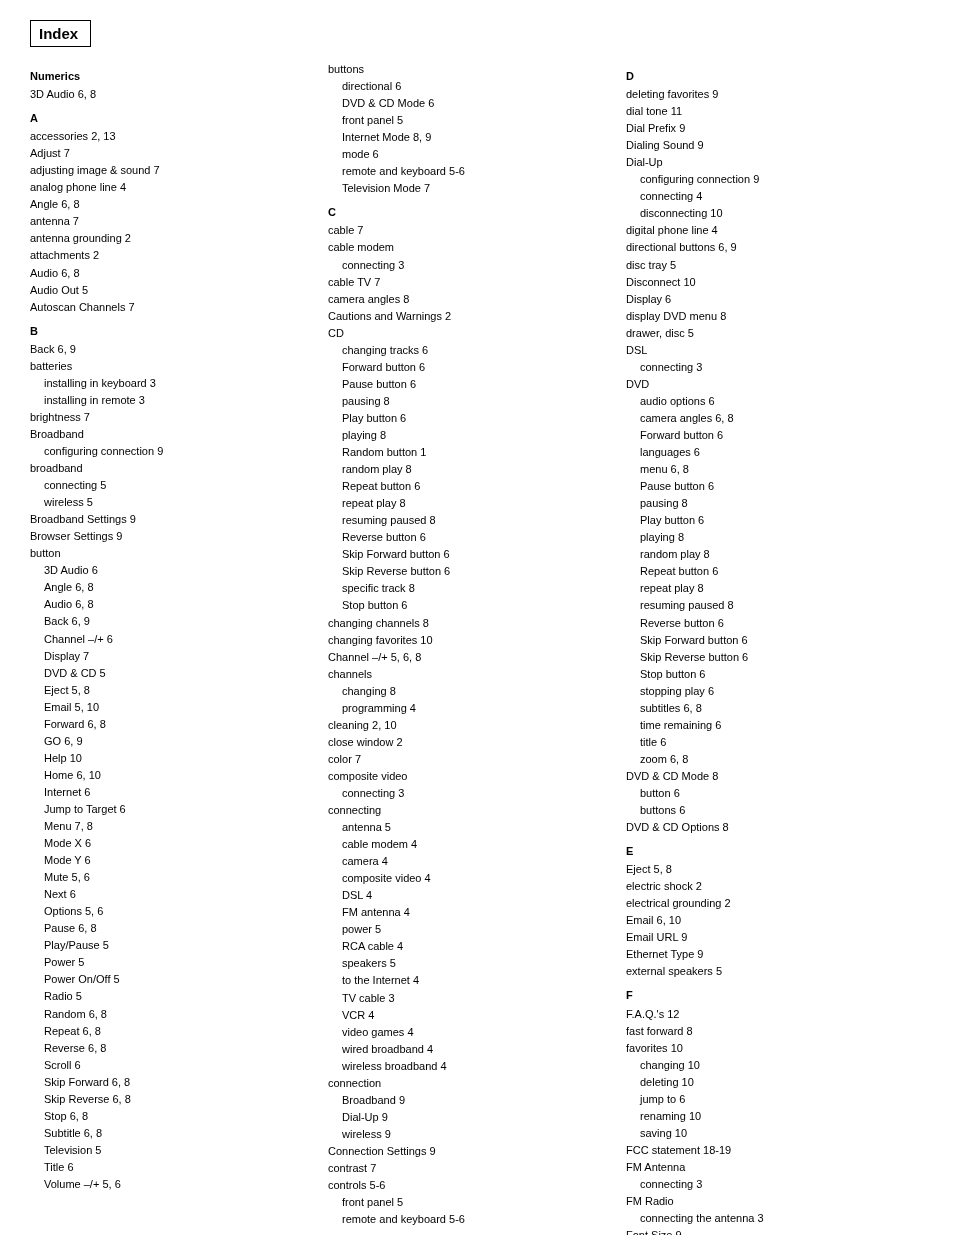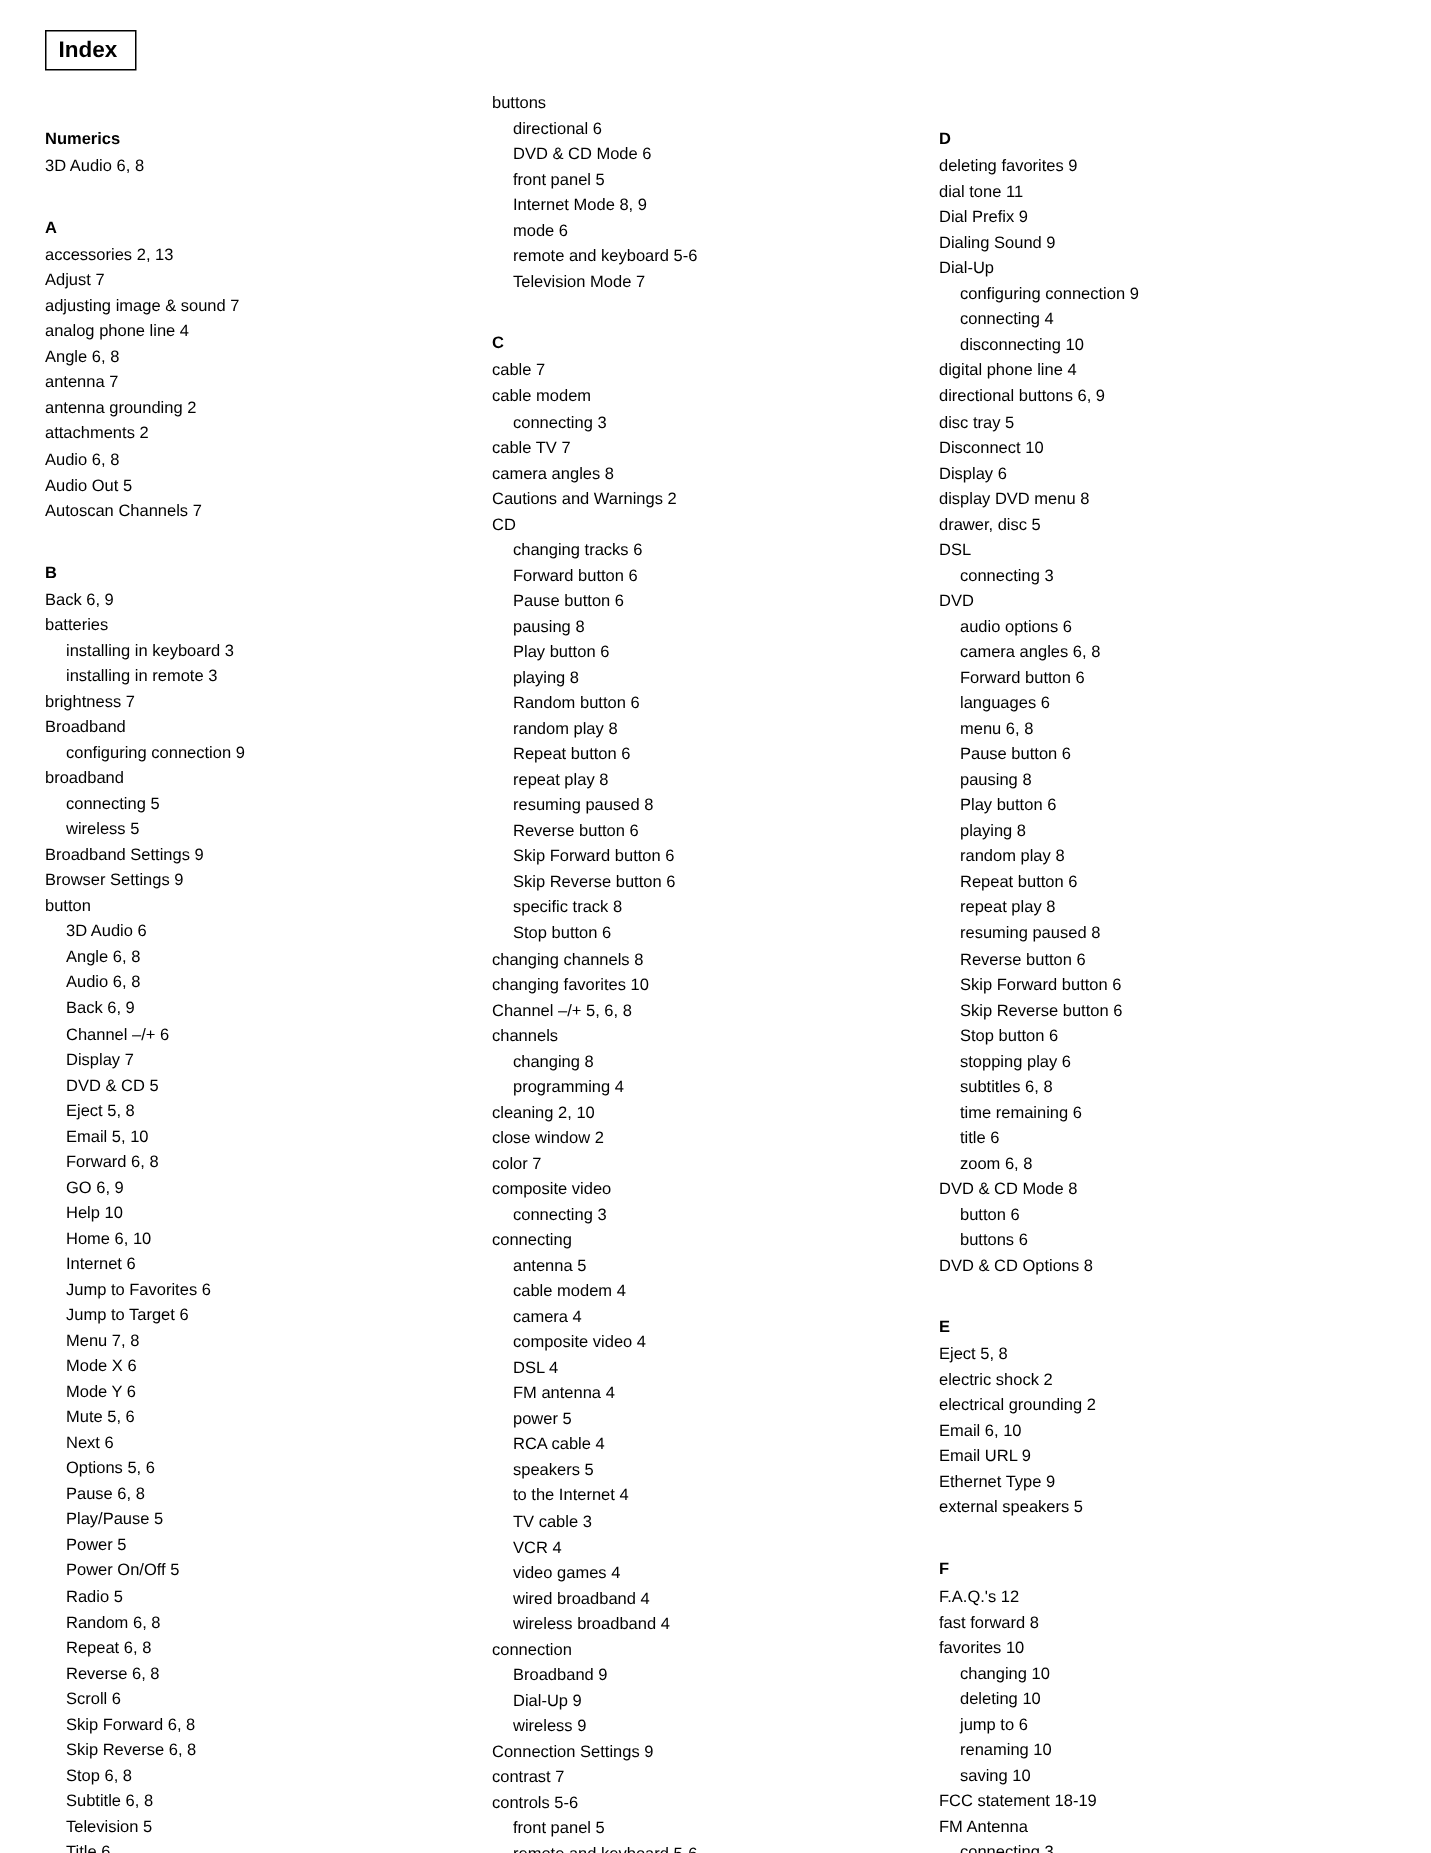--- a/index.html
+++ b/index.html
@@ -32,21 +32,21 @@
       width: 100%;
     }
     .col {
       flex: 1;
       padding-right: 10px;
       font-size: 11px;
       line-height: 1.55;
     }
     .section-letter {
       font-weight: bold;
-      margin-top: 24px;
+      margin-top: 7px;
       margin-bottom: 1px;
       display: block;
     }
     .entry {
       display: block;
     }
     .sub1 {
       padding-left: 14px;
       display: block;
     }
@@ -100,21 +100,20 @@
         <span class="sub1">Channel –/+  6</span>
         <span class="sub1">Display  7</span>
         <span class="sub1">DVD &amp; CD  5</span>
         <span class="sub1">Eject  5, 8</span>
         <span class="sub1">Email  5, 10</span>
         <span class="sub1">Forward  6, 8</span>
         <span class="sub1">GO  6, 9</span>
         <span class="sub1">Help  10</span>
         <span class="sub1">Home  6, 10</span>
         <span class="sub1">Internet  6</span>
-        <span class="sub1">Jump to Favorites  6</span>
         <span class="sub1">Jump to Target  6</span>
         <span class="sub1">Menu  7, 8</span>
         <span class="sub1">Mode X  6</span>
         <span class="sub1">Mode Y  6</span>
         <span class="sub1">Mute  5, 6</span>
         <span class="sub1">Next  6</span>
         <span class="sub1">Options  5, 6</span>
         <span class="sub1">Pause  6, 8</span>
         <span class="sub1">Play/Pause  5</span>
         <span class="sub1">Power  5</span>
@@ -149,21 +148,21 @@
         <span class="entry">cable TV  7</span>
         <span class="entry">camera angles  8</span>
         <span class="entry">Cautions and Warnings  2</span>
         <span class="entry">CD</span>
         <span class="sub1">changing tracks  6</span>
         <span class="sub1">Forward button  6</span>
         <span class="sub1">Pause button  6</span>
         <span class="sub1">pausing  8</span>
         <span class="sub1">Play button  6</span>
         <span class="sub1">playing  8</span>
-        <span class="sub1">Random button  6</span>
+        <span class="sub1">Random button  1</span>
         <span class="sub1">random play  8</span>
         <span class="sub1">Repeat button  6</span>
         <span class="sub1">repeat play  8</span>
         <span class="sub1">resuming paused  8</span>
         <span class="sub1">Reverse button  6</span>
         <span class="sub1">Skip Forward button  6</span>
         <span class="sub1">Skip Reverse button  6</span>
         <span class="sub1">specific track  8</span>
         <span class="sub1">Stop button  6</span>
         <span class="entry">changing channels  8</span>

